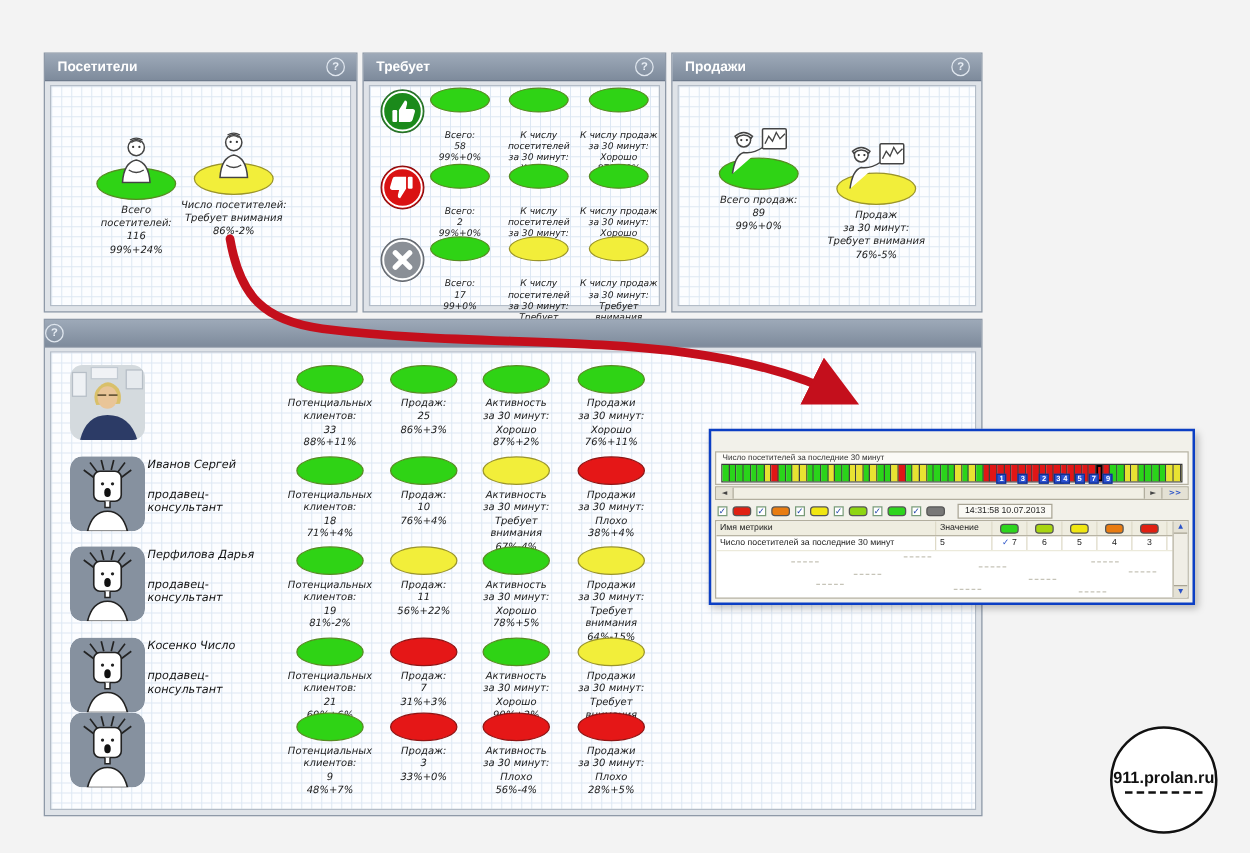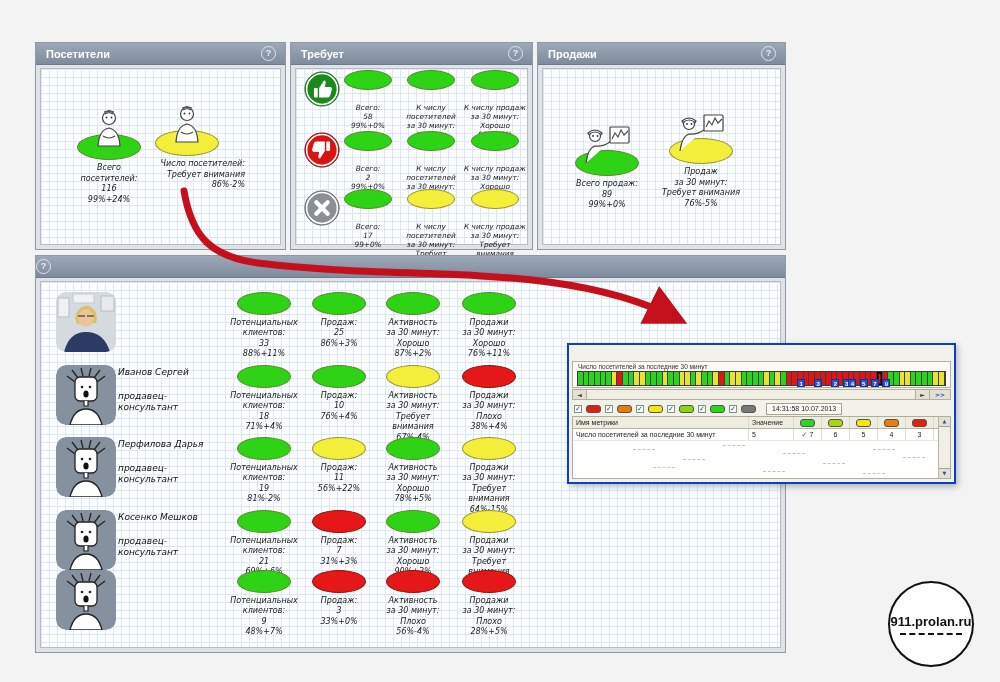--- a/index.html
+++ b/index.html
@@ -109,21 +109,21 @@
             <circle cx="19.5" cy="8.5" r="0.9" fill="#333"></circle>
     <path d="M11 27 q6 4 12 0" fill="none" stroke="#444" stroke-width="1.1"></path>
   </svg>
         </div>
         <div class="big-ellipse ellipse" style="background: rgb(47, 211, 21); border: 1px solid rgb(86, 140, 34);"></div>
         <div class="ind-text">Всего
 посетителей:
 116
 99%+24%</div>
       </div>
-      <div class="big-ind" style="left: 88px; top: 36px; text-align: right;">
+      <div class="big-ind" style="left: 88px; top: 36px;">
         <div class="big-icon">
           <svg width="34" height="38" viewBox="0 0 34 38">
     <g fill="#fff" stroke="#444" stroke-width="1.2">
       <circle cx="17" cy="9" r="6.5"></circle>
       <path d="M6 37 Q7 21 17 19 Q27 21 28 37 Z"></path>
     </g>
     <path d="M13 5 q4 -3 8 0 M12 3 q5 -3 10 0" fill="none" stroke="#444" stroke-width="1"></path>
     <circle cx="14.5" cy="8.5" r="0.9" fill="#333"></circle>
             <circle cx="19.5" cy="8.5" r="0.9" fill="#333"></circle>
     <path d="M11 27 q6 4 12 0" fill="none" stroke="#444" stroke-width="1.1"></path>
@@ -232,21 +232,21 @@
       </div>
     </div>
 </div>
 
 <div class="panel" id="panel-sales">
   <div class="panel-header">
     <span class="panel-title">Продажи</span>
     <div class="help">?</div>
   </div>
   <div class="panel-body" id="sales-body">
-      <div class="big-ind" style="left: 6px; top: 56px;">
+      <div class="big-ind" style="left: 6px; top: 32px;">
         <div class="big-icon">
           <svg width="48" height="38" viewBox="0 0 48 38">
     <rect x="27" y="2" width="19" height="16" rx="1" fill="#fff" stroke="#444" stroke-width="1.2"></rect>
     <path d="M29 14 l3 -6 l3 4 l3 -7 l3 5 l4 -4" fill="none" stroke="#444" stroke-width="1.1"></path>
     <g fill="#fff" stroke="#444" stroke-width="1.2">
       <circle cx="12" cy="11" r="5.5"></circle>
       <path d="M5 8 q7 -6 14 0 l-1 1.5 q-6 -5 -12 0 z"></path>
       <path d="M3 38 Q5 23 12 21 Q20 22 27 17"></path>
     </g>
     <circle cx="10" cy="11" r="0.9" fill="#333"></circle>
@@ -445,21 +445,21 @@
     </g>
     <rect x="19" y="12" width="22" height="24" rx="5" fill="#fff" stroke="#222" stroke-width="1.3"></rect>
     <circle cx="26" cy="22" r="1.3" fill="#222"></circle>
             <circle cx="34" cy="22" r="1.3" fill="#222"></circle>
     <ellipse cx="30" cy="29" rx="2.6" ry="3.6" fill="#111"></ellipse>
     <path d="M28 36 v5 h4 v-5" fill="#fff" stroke="#222" stroke-width="1.2"></path>
     <path d="M14 60 Q18 44 30 44 Q42 44 46 60 Z" fill="#fff" stroke="#222" stroke-width="1.3"></path>
   </svg>
         </div>
         <div class="s-info">
-          <div class="s-name">Косенко Мешков</div>
+          <div class="s-name">Косенко Число</div>
           <div class="s-role">продавец-консультант</div>
         </div>
         <div class="s-cell" style="left: 185px;">
           <div class="s-ellipse ellipse" style="background: rgb(47, 211, 21); border: 1px solid rgb(86, 140, 34);"></div>
           <div class="s-text">Потенциальных
 клиентов:
 21
 69%+6%</div>
         </div>
         <div class="s-cell" style="left: 260px;">

